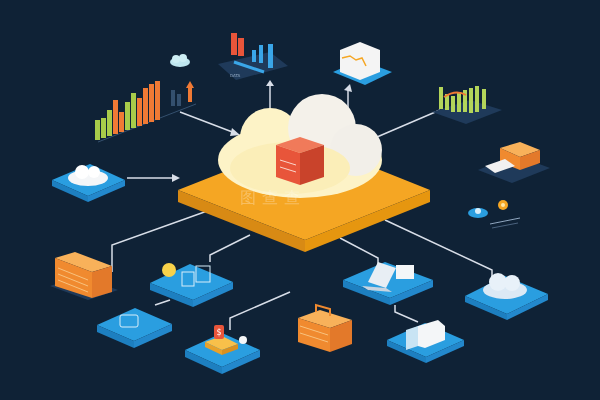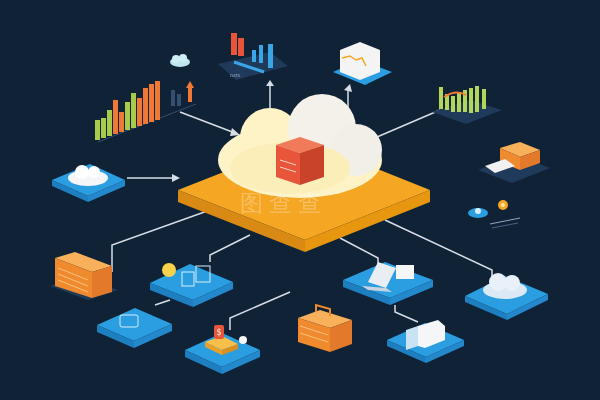--- a/index.html
+++ b/index.html
@@ -1,18 +1,18 @@
 <!DOCTYPE html>
 <html><head>
 <meta charset="utf-8">
 <style>
   html,body{margin:0;padding:0;}
   body{width:600px;height:400px;overflow:hidden;background:#0f2236;font-family:"DejaVu Sans",sans-serif;position:relative;}
   svg{position:absolute;left:0;top:0;}
-  .watermark{position:absolute;left:240px;top:188px;font-size:23px;letter-spacing:6px;color:rgba(255,255,255,0.28);font-family:"DejaVu Sans",sans-serif;}
+  .watermark{position:absolute;left:240px;top:188px;font-size:16px;letter-spacing:6px;color:rgba(255,255,255,0.28);font-family:"DejaVu Sans",sans-serif;}
 </style>
 </head>
 <body>
 
 <svg width="600" height="400" viewBox="0 0 600 400">
 
   <g stroke="#d8dee8" stroke-width="1.5" fill="none">
     <path d="M180 112 L235 133"></path>
     <path d="M127 178 L172 178"></path>
     <path d="M270 112 L270 85"></path>

